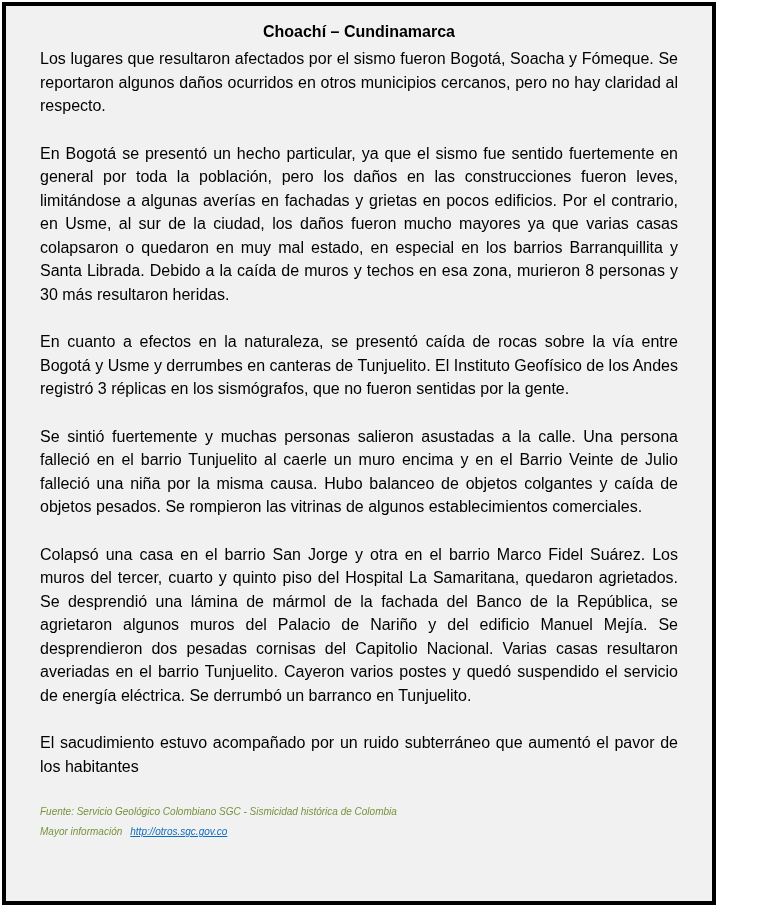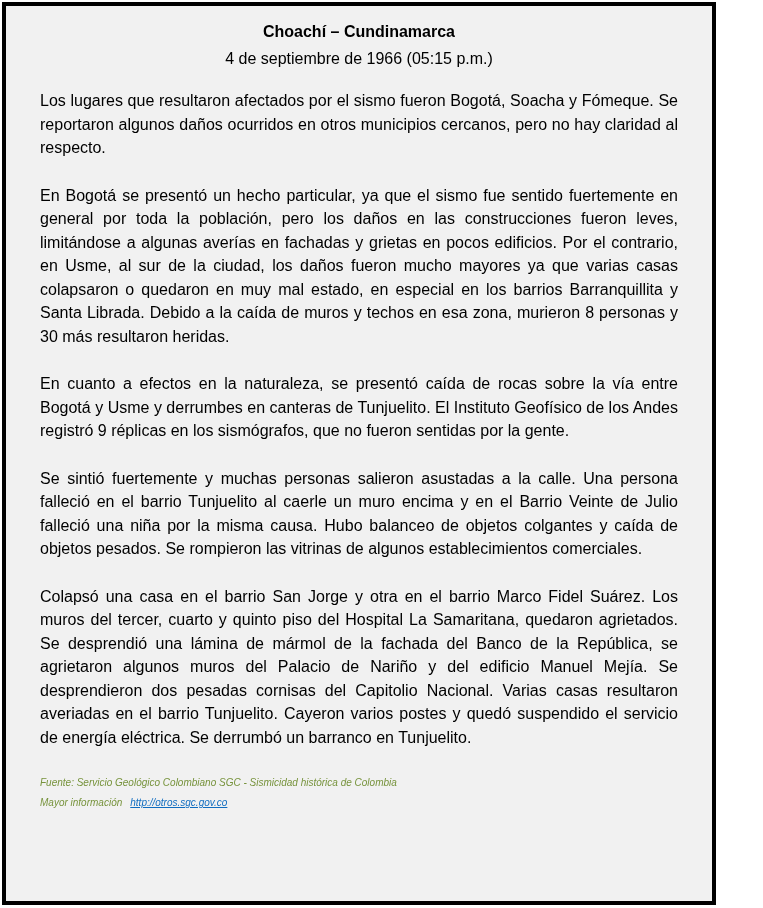--- a/index.html
+++ b/index.html
@@ -59,27 +59,27 @@
     text-decoration: underline;
     font-style: italic;
     cursor: pointer;
   }
 </style>
 </head>
 <body>
 
 <div class="page">
   <h1 class="doc-title">Choachí – Cundinamarca</h1>
-  <div class="doc-date">4 de septiembre de 1966 (05:15 p.m.)</div>
 
   <p class="body-paragraph">Los lugares que resultaron afectados por el sismo fueron Bogotá, Soacha y Fómeque. Se reportaron algunos daños ocurridos en otros municipios cercanos, pero no hay claridad al respecto.</p>
   <p class="body-paragraph">En Bogotá se presentó un hecho particular, ya que el sismo fue sentido fuertemente en general por toda la población, pero los daños en las construcciones fueron leves, limitándose a algunas averías en fachadas y grietas en pocos edificios. Por el contrario, en Usme, al sur de la ciudad, los daños fueron mucho mayores ya que varias casas colapsaron o quedaron en muy mal estado, en especial en los barrios Barranquillita y Santa Librada. Debido a la caída de muros y techos en esa zona, murieron 8 personas y 30 más resultaron heridas.</p>
-  <p class="body-paragraph">En cuanto a efectos en la naturaleza, se presentó caída de rocas sobre la vía entre Bogotá y Usme y derrumbes en canteras de Tunjuelito. El Instituto Geofísico de los Andes registró 9 réplicas en los sismógrafos, que no fueron sentidas por la gente.</p>
+  <p class="body-paragraph">En cuanto a efectos en la naturaleza, se presentó caída de rocas sobre la vía entre Bogotá y Usme y derrumbes en canteras de Tunjuelito. El Instituto Geofísico de los Andes registró 3 réplicas en los sismógrafos, que no fueron sentidas por la gente.</p>
   <p class="body-paragraph">Se sintió fuertemente y muchas personas salieron asustadas a la calle. Una persona falleció en el barrio Tunjuelito al caerle un muro encima y en el Barrio Veinte de Julio falleció una niña por la misma causa. Hubo balanceo de objetos colgantes y caída de objetos pesados. Se rompieron las vitrinas de algunos establecimientos comerciales.</p>
   <p class="body-paragraph">Colapsó una casa en el barrio San Jorge y otra en el barrio Marco Fidel Suárez. Los muros del tercer, cuarto y quinto piso del Hospital La Samaritana, quedaron agrietados. Se desprendió una lámina de mármol de la fachada del Banco de la República, se agrietaron algunos muros del Palacio de Nariño y del edificio Manuel Mejía. Se desprendieron dos pesadas cornisas del Capitolio Nacional. Varias casas resultaron averiadas en el barrio Tunjuelito. Cayeron varios postes y quedó suspendido el servicio de energía eléctrica. Se derrumbó un barranco en Tunjuelito.</p>
+  <p class="body-paragraph">El sacudimiento estuvo acompañado por un ruido subterráneo que aumentó el pavor de los habitantes</p>
 
   <div class="footer">
     <p class="line">Fuente: Servicio Geológico Colombiano SGC - Sismicidad histórica de Colombia</p>
     <p class="line">
       <span class="more-info-label">Mayor información</span><a class="source-link">http://otros.sgc.gov.co</a>
     </p>
   </div>
 </div>
 
 </body></html>

